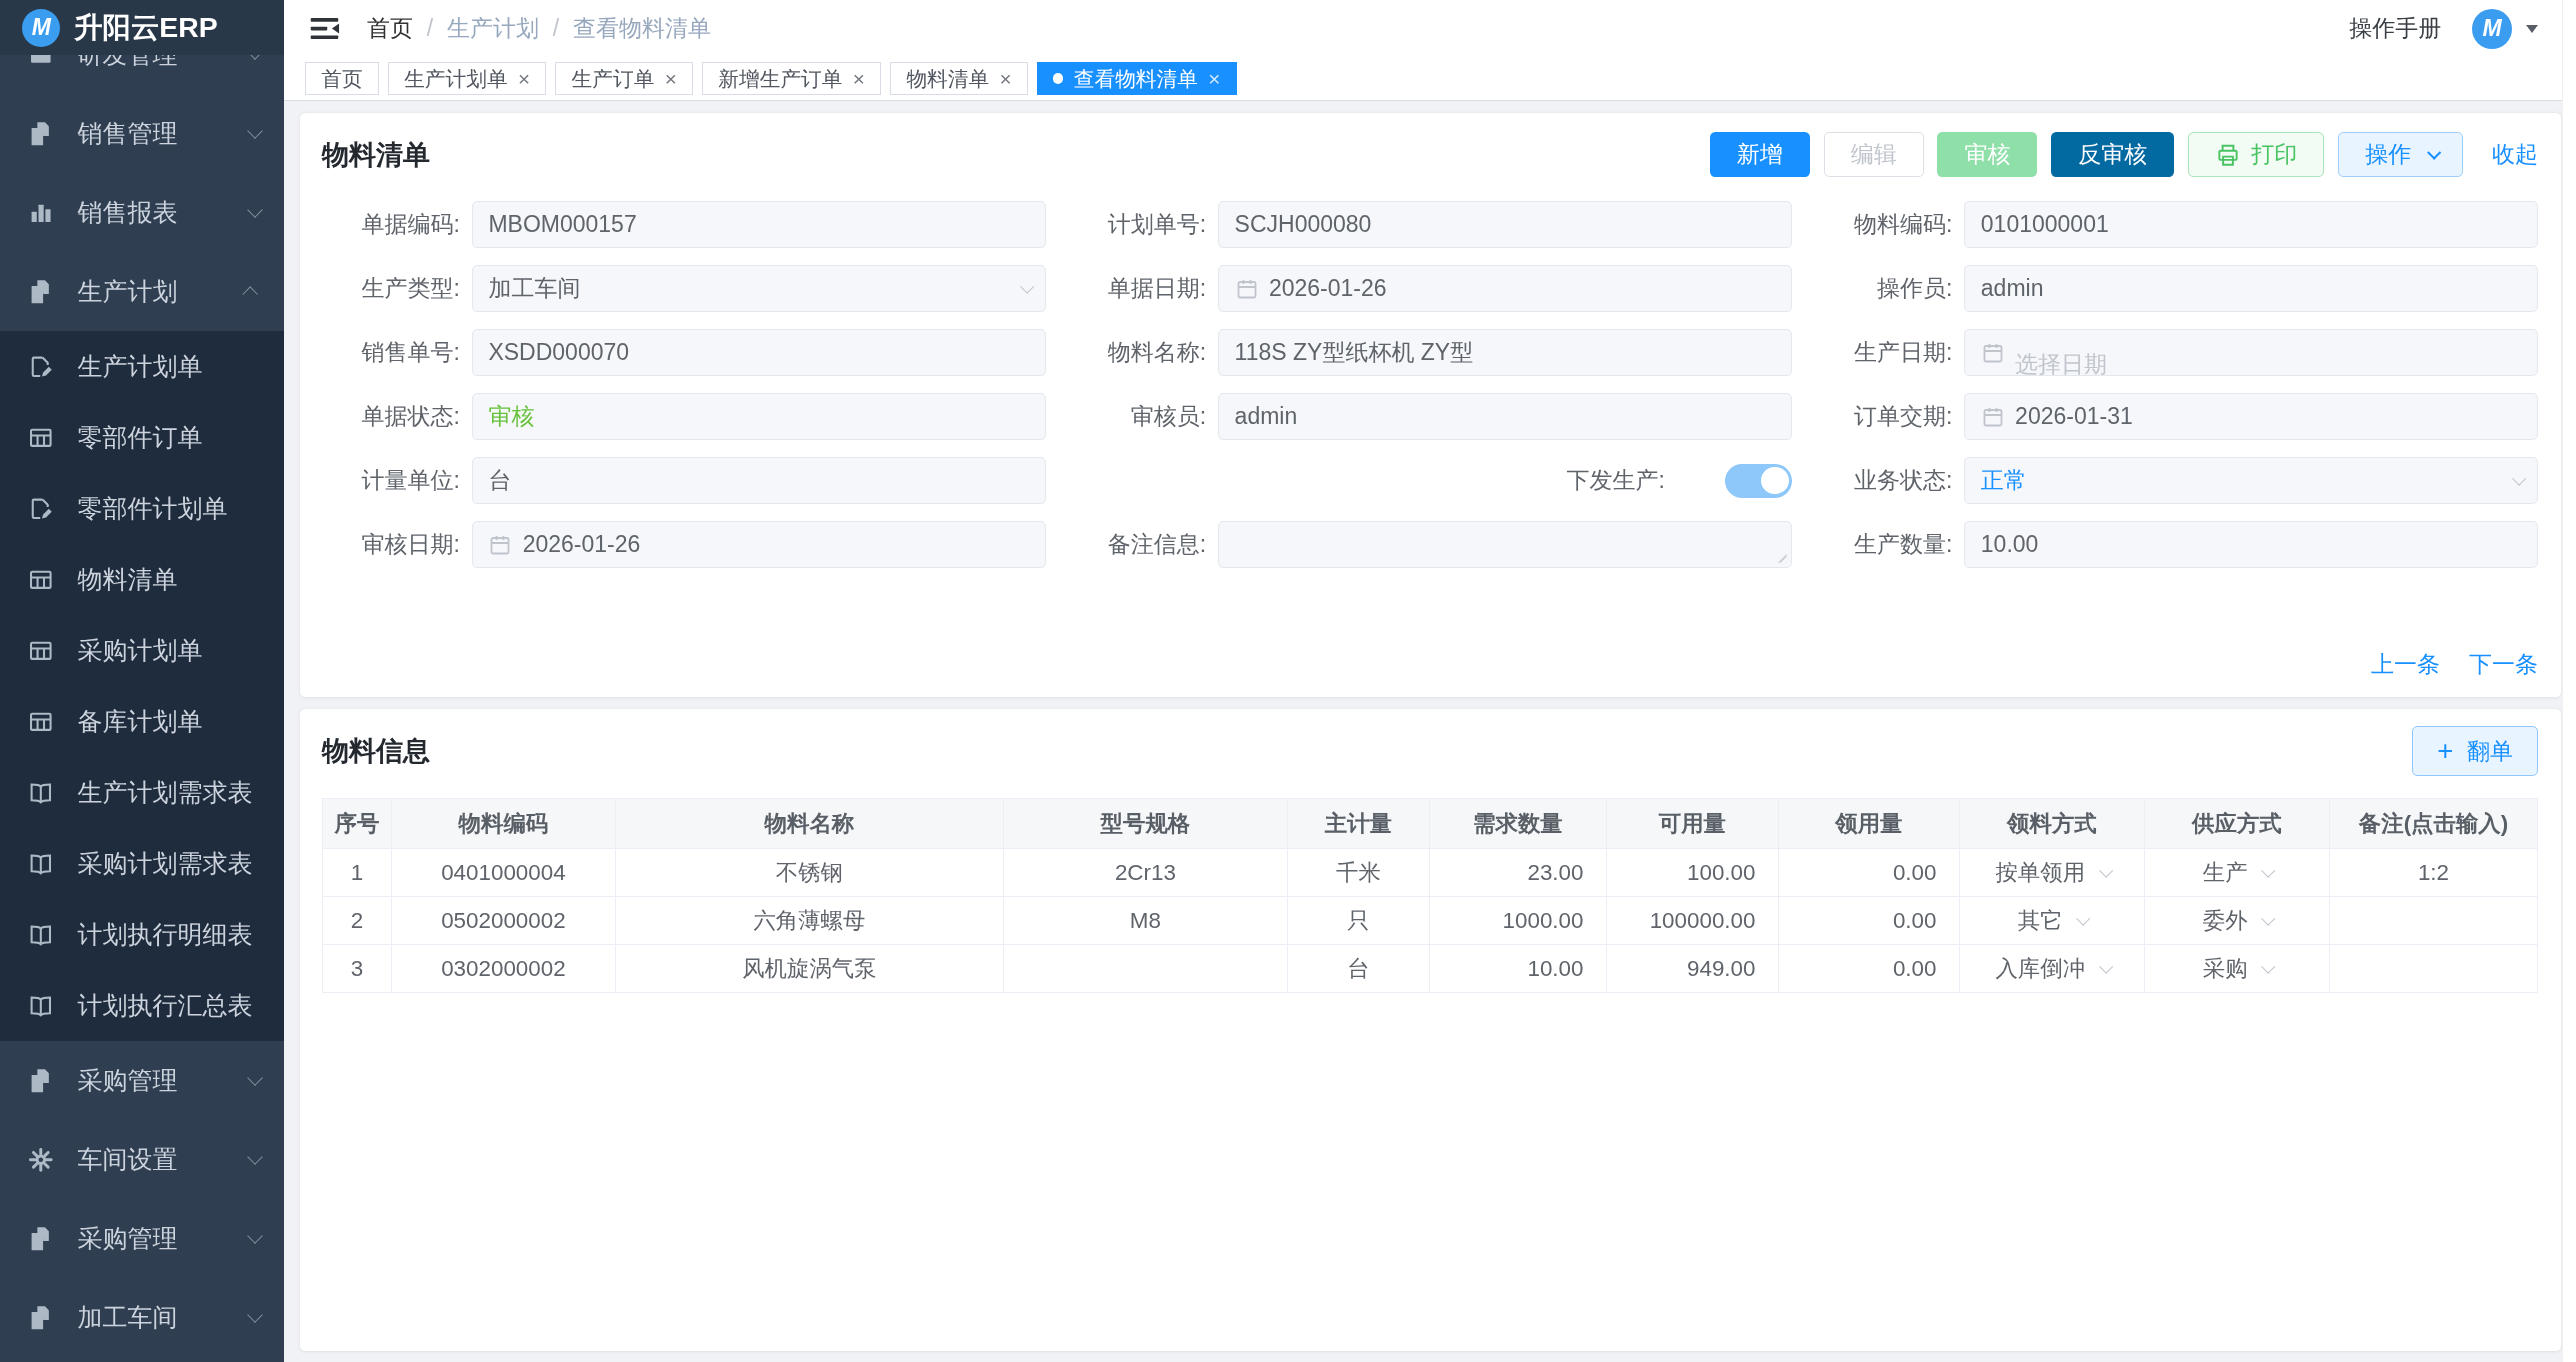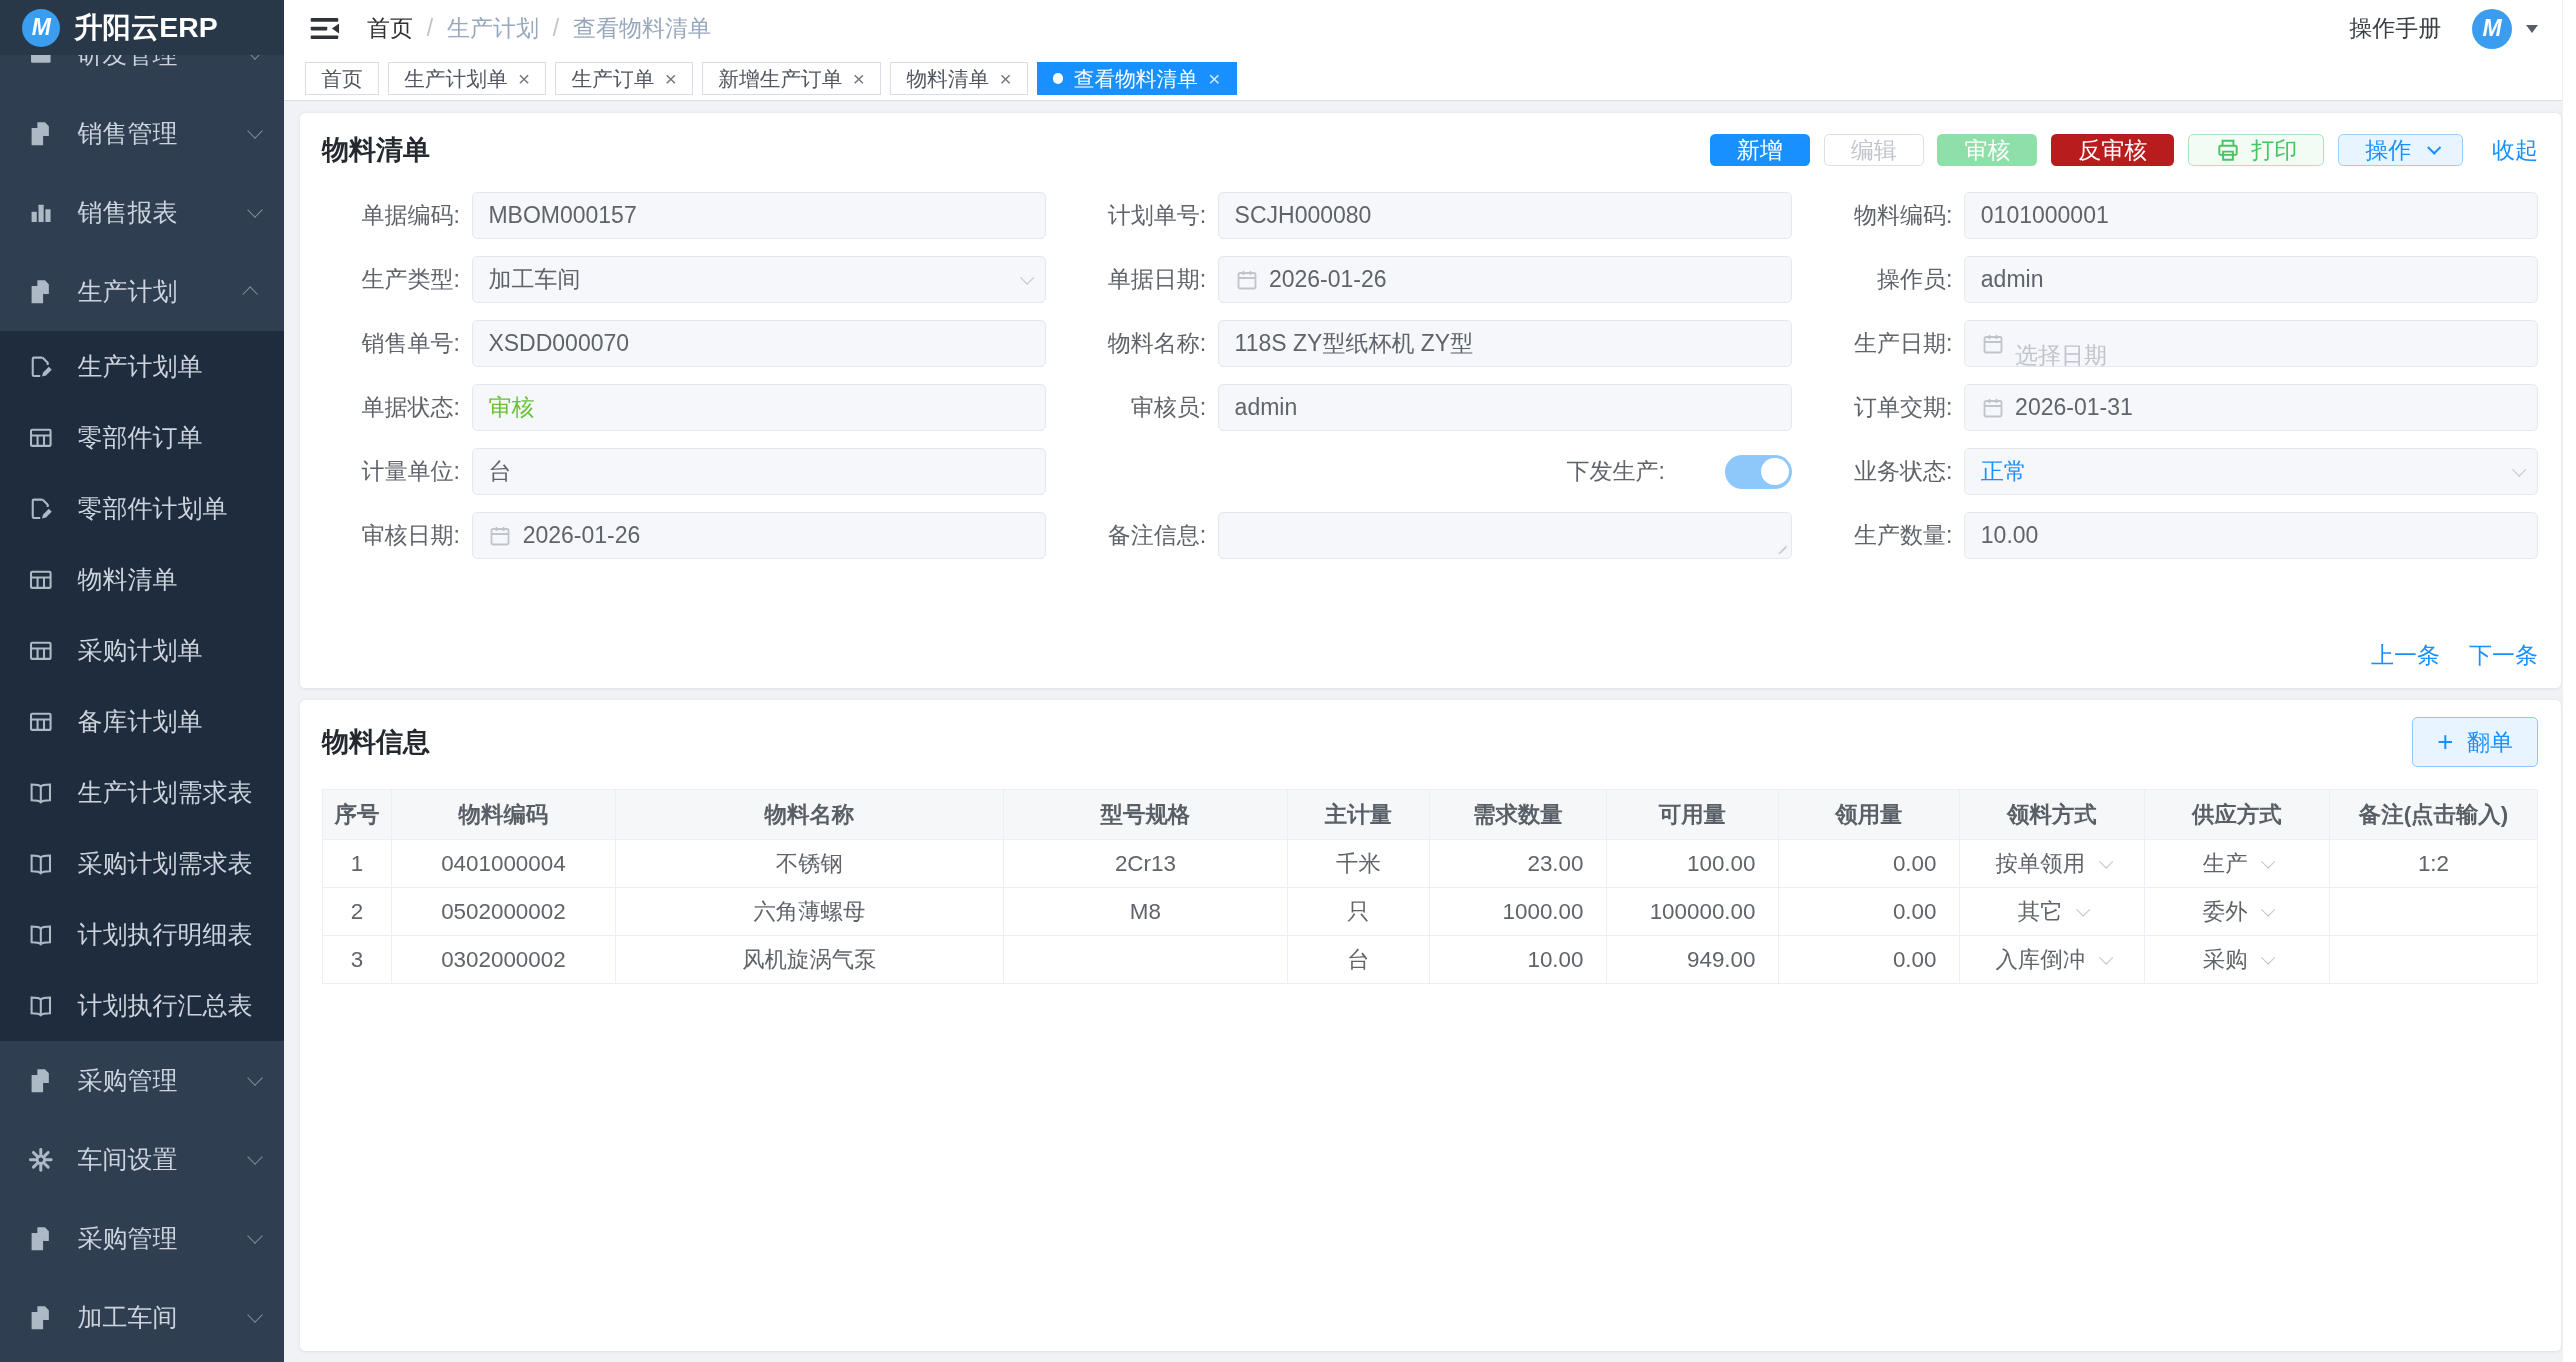--- a/index.html
+++ b/index.html
@@ -45,25 +45,25 @@
   .tab-close { font-size:20.7px; opacity:.8; }
 
   .content { flex:1; min-height:0; padding:12px 15.5px; display:flex; flex-direction:column; gap:12px; }
   .card { background:#fff; border-radius:5.2px; box-shadow:0 0.9px 3.4px rgba(0,21,41,.08); }
   .card1 { flex:none; padding:19px 22.4px 17px; }
   .card2 { flex:1; min-height:0; padding:17px 22.4px; display:flex; flex-direction:column; }
 
   .card-head { display:flex; align-items:center; }
   .page-title { font-size:27px; font-weight:700; color:#24292f; }
   .toolbar { margin-left:auto; display:flex; align-items:center; }
-  .btn { height:32px; border-radius:5.2px; padding:0 26px; font-size:23px; display:inline-flex; align-items:center; justify-content:center; border:0.9px solid transparent; margin-left:13.8px; gap:10.3px; cursor:pointer; font-family:inherit; white-space:nowrap; }
+  .btn { height:45px; border-radius:5.2px; padding:0 26px; font-size:23px; display:inline-flex; align-items:center; justify-content:center; border:0.9px solid transparent; margin-left:13.8px; gap:10.3px; cursor:pointer; font-family:inherit; white-space:nowrap; }
   .btn-primary { background:#1890ff; color:#fff; }
   .btn-plain-disabled { background:#fff; border-color:#dcdfe6; color:#c0c4cc; }
   .btn-success-soft { background:#8fdfa9; color:#fff; }
-  .btn-info { background:#b91c1c; color:#fff; }
+  .btn-info { background:#0369a1; color:#fff; }
   .btn-success-plain { background:#f2fbf4; border-color:#a8e5bd; color:#49c463; }
   .btn-primary-plain { background:#e8f4ff; border-color:#9ccdfb; color:#1890ff; }
   .btn-ico { display:flex; align-items:center; }
   .btn-chev { width:9.5px; height:9.5px; border-right:2.1px solid currentColor; border-bottom:2.1px solid currentColor; transform:rotate(45deg) translateY(-3.4px); margin-left:5.2px; }
   .link { color:#1890ff; font-size:23px; margin-left:29px; cursor:pointer; white-space:nowrap; }
 
   
   .form-grid { display:grid; grid-template-columns:repeat(3,1fr); column-gap:22.4px; row-gap:17px; margin-top:24px; }
   .field { display:flex; align-items:center; min-height:47px; }
   .field-switch { justify-content:flex-end; }

